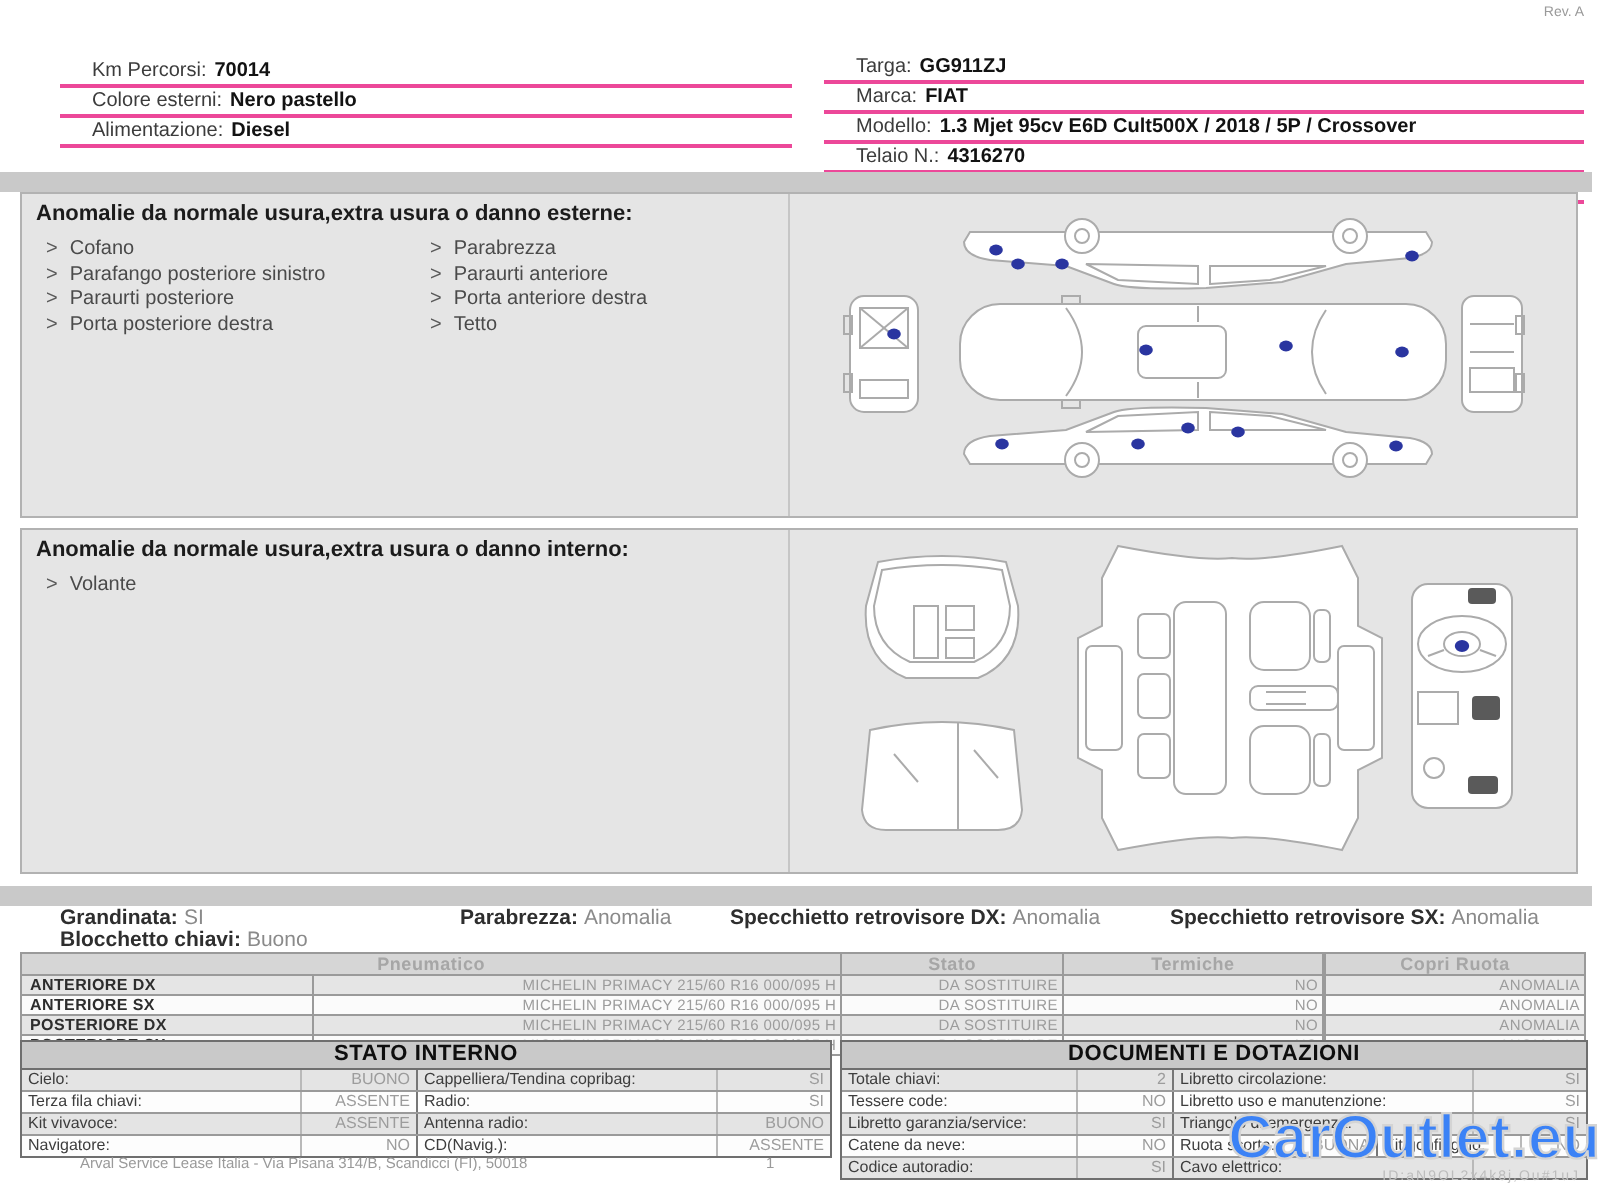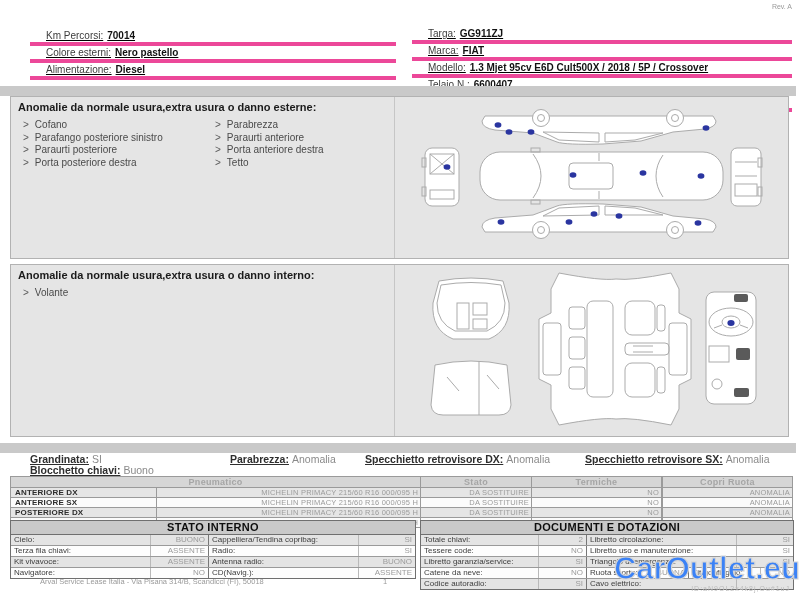--- a/index.html
+++ b/index.html
@@ -5,21 +5,21 @@
   html,body{margin:0;padding:0;}
   body{width:800px;height:600px;background:#fff;font-family:"Liberation Sans","DejaVu Sans",sans-serif;overflow:hidden;}
   .page{position:relative;width:800px;height:600px;background:#fff;}
 
   
   .title{position:absolute;left:30px;top:6px;font-size:17px;font-weight:bold;color:#45806F;letter-spacing:.5px;}
   .rev{position:absolute;right:8px;top:3px;font-size:7px;color:#9a9a9a;}
   .info-block{position:absolute;}
   .ib-left{left:30px;top:29px;width:366px;}
   .ib-right{left:412px;top:27px;width:380px;}
-  .info-row{display:flex;align-items:baseline;border-bottom:4px solid #ec4899;font-size:10px;line-height:11px;padding:1px 0 1px 16px;height:11px;text-decoration:underline;}
+  .info-row{display:flex;align-items:baseline;border-bottom:2px solid #ec4899;font-size:10px;line-height:11px;padding:1px 0 1px 16px;height:11px;}
   .info-row .lbl{color:#3c3c3c;margin-right:4px;white-space:nowrap;}
   .info-row .val{color:#121212;font-weight:bold;white-space:nowrap;}
 
   .band{position:absolute;left:0;width:796px;height:10px;background:#c9c9c9;}
   .band1{top:86px;}
   .band2{top:443px;}
 
   
   .box{position:absolute;left:10px;width:779px;background:#e5e5e5;border:1px solid #b2b2b2;box-sizing:border-box;}
   .box-ext{top:96px;height:163px;}
@@ -31,21 +31,21 @@
   .col1{left:12px;}
   .col2{left:204px;}
   .diagram{position:absolute;left:383px;top:0;bottom:0;right:6px;border-left:1px solid #c6c6c6;}
   .diagram svg{position:absolute;left:6px;top:2px;}
 
   
   .sumline{position:absolute;left:30px;width:762px;height:11px;font-size:10.5px;line-height:11px;}
   .sum1{top:454px;}
   .sum2{top:465px;}
   .sum-item{position:absolute;white-space:nowrap;}
-  .sum-item .lbl{font-weight:bold;color:#2e2e2e;text-decoration:underline;}
+  .sum-item .lbl{font-weight:bold;color:#2e2e2e;}
   .sum-item .val{color:#8a8a8a;margin-left:3px;}
 
   
   table{border-collapse:collapse;table-layout:fixed;padding-left:40px;}
   .tyre-table{position:absolute;left:10px;top:476px;width:652px;border:1px solid #7d7d7d;}
   .copri-table{position:absolute;left:662px;top:476px;width:131px;border:1px solid #7d7d7d;}
   .tyre-table td,.tyre-table th,.copri-table td,.copri-table th{border:1px solid #9a9a9a;padding:0 2px;height:9px;overflow:hidden;white-space:nowrap;}
   th.hdr{background:#d6d6d6;color:#a6a6a6;font-weight:bold;font-size:9px;text-align:center;height:10px;letter-spacing:.3px;}
   td.pos{font-weight:bold;color:#2d2d2d;font-size:8px;text-align:left;padding-left:4px;letter-spacing:.2px;}
   td.gv{color:#9c9c9c;font-size:7.5px;text-align:right;letter-spacing:.2px;}
@@ -108,21 +108,21 @@
     <div class="info-row">
       <span class="lbl">Marca:</span>
       <span class="val">FIAT</span>
     </div>
     <div class="info-row">
       <span class="lbl">Modello:</span>
       <span class="val">1.3 Mjet 95cv E6D Cult500X / 2018 / 5P / Crossover</span>
     </div>
     <div class="info-row">
       <span class="lbl">Telaio N.:</span>
-      <span class="val">6600407</span>
+      <span class="val">4316270</span>
     </div>
     <div class="info-row">
       <span class="lbl">1a imm.:</span>
       <span class="val">30/09/2021</span>
     </div>
   </div>
 
   <div class="band band1"></div>
 
   <div class="box box-ext">

